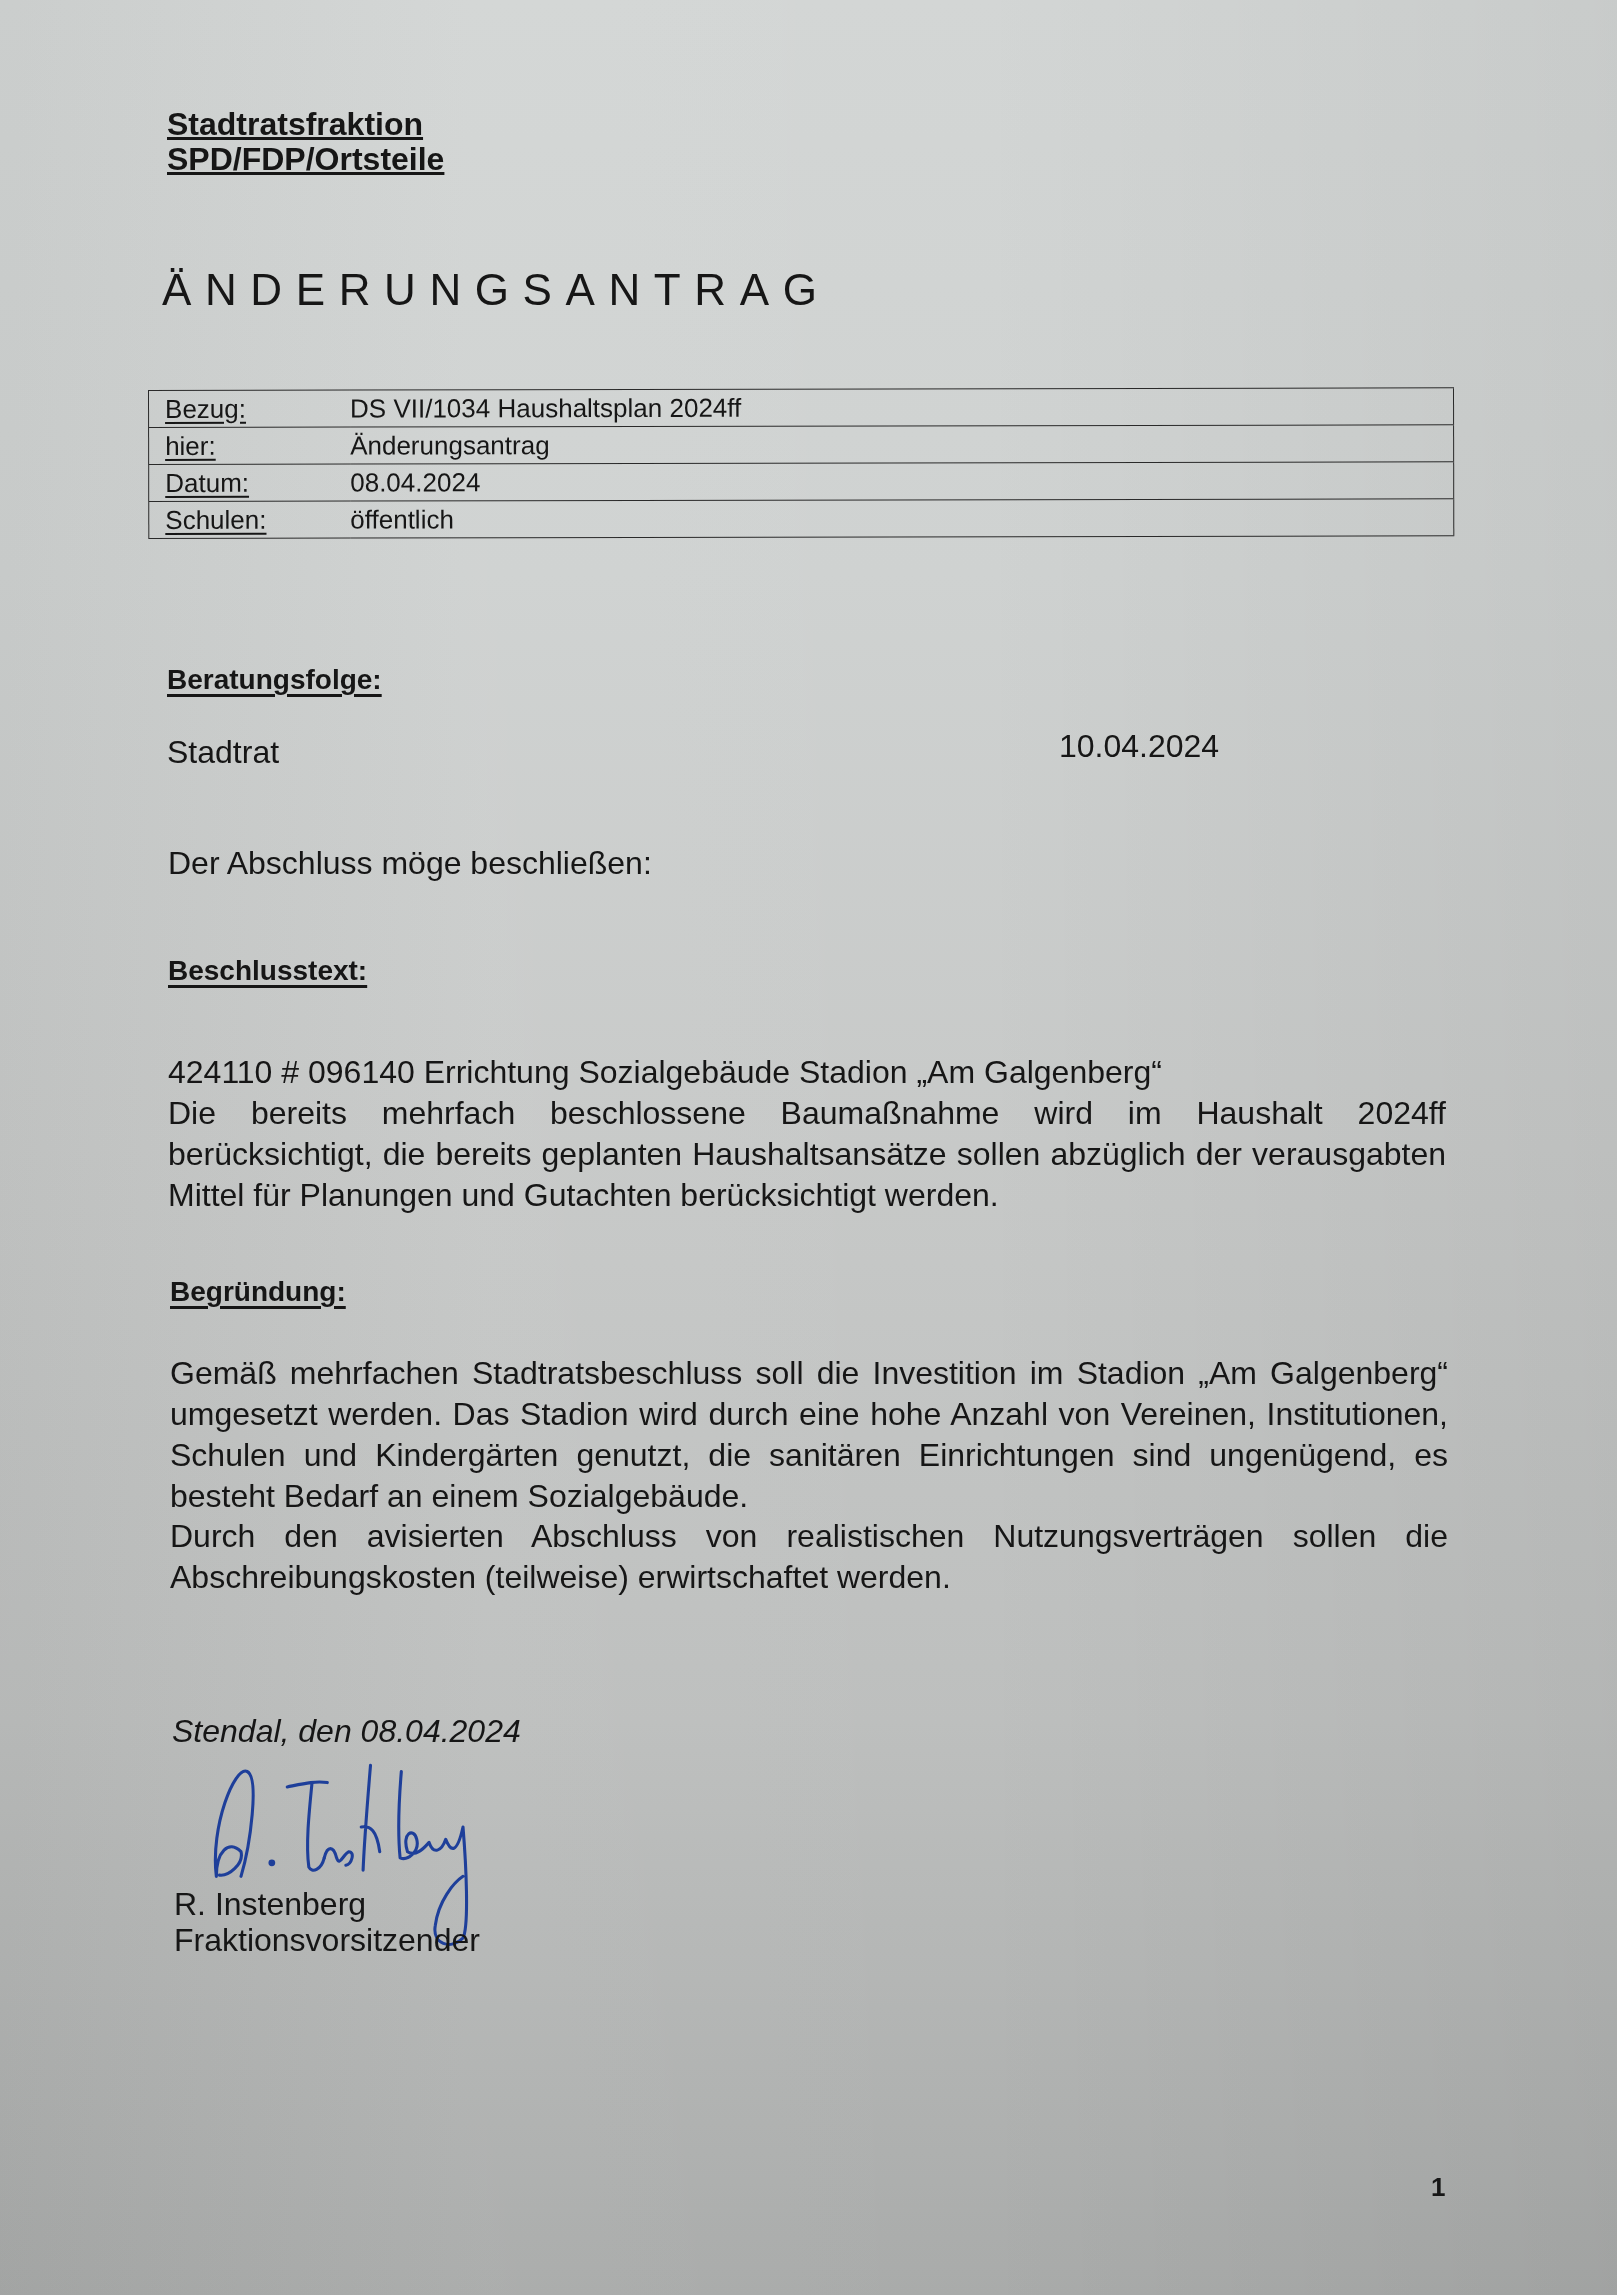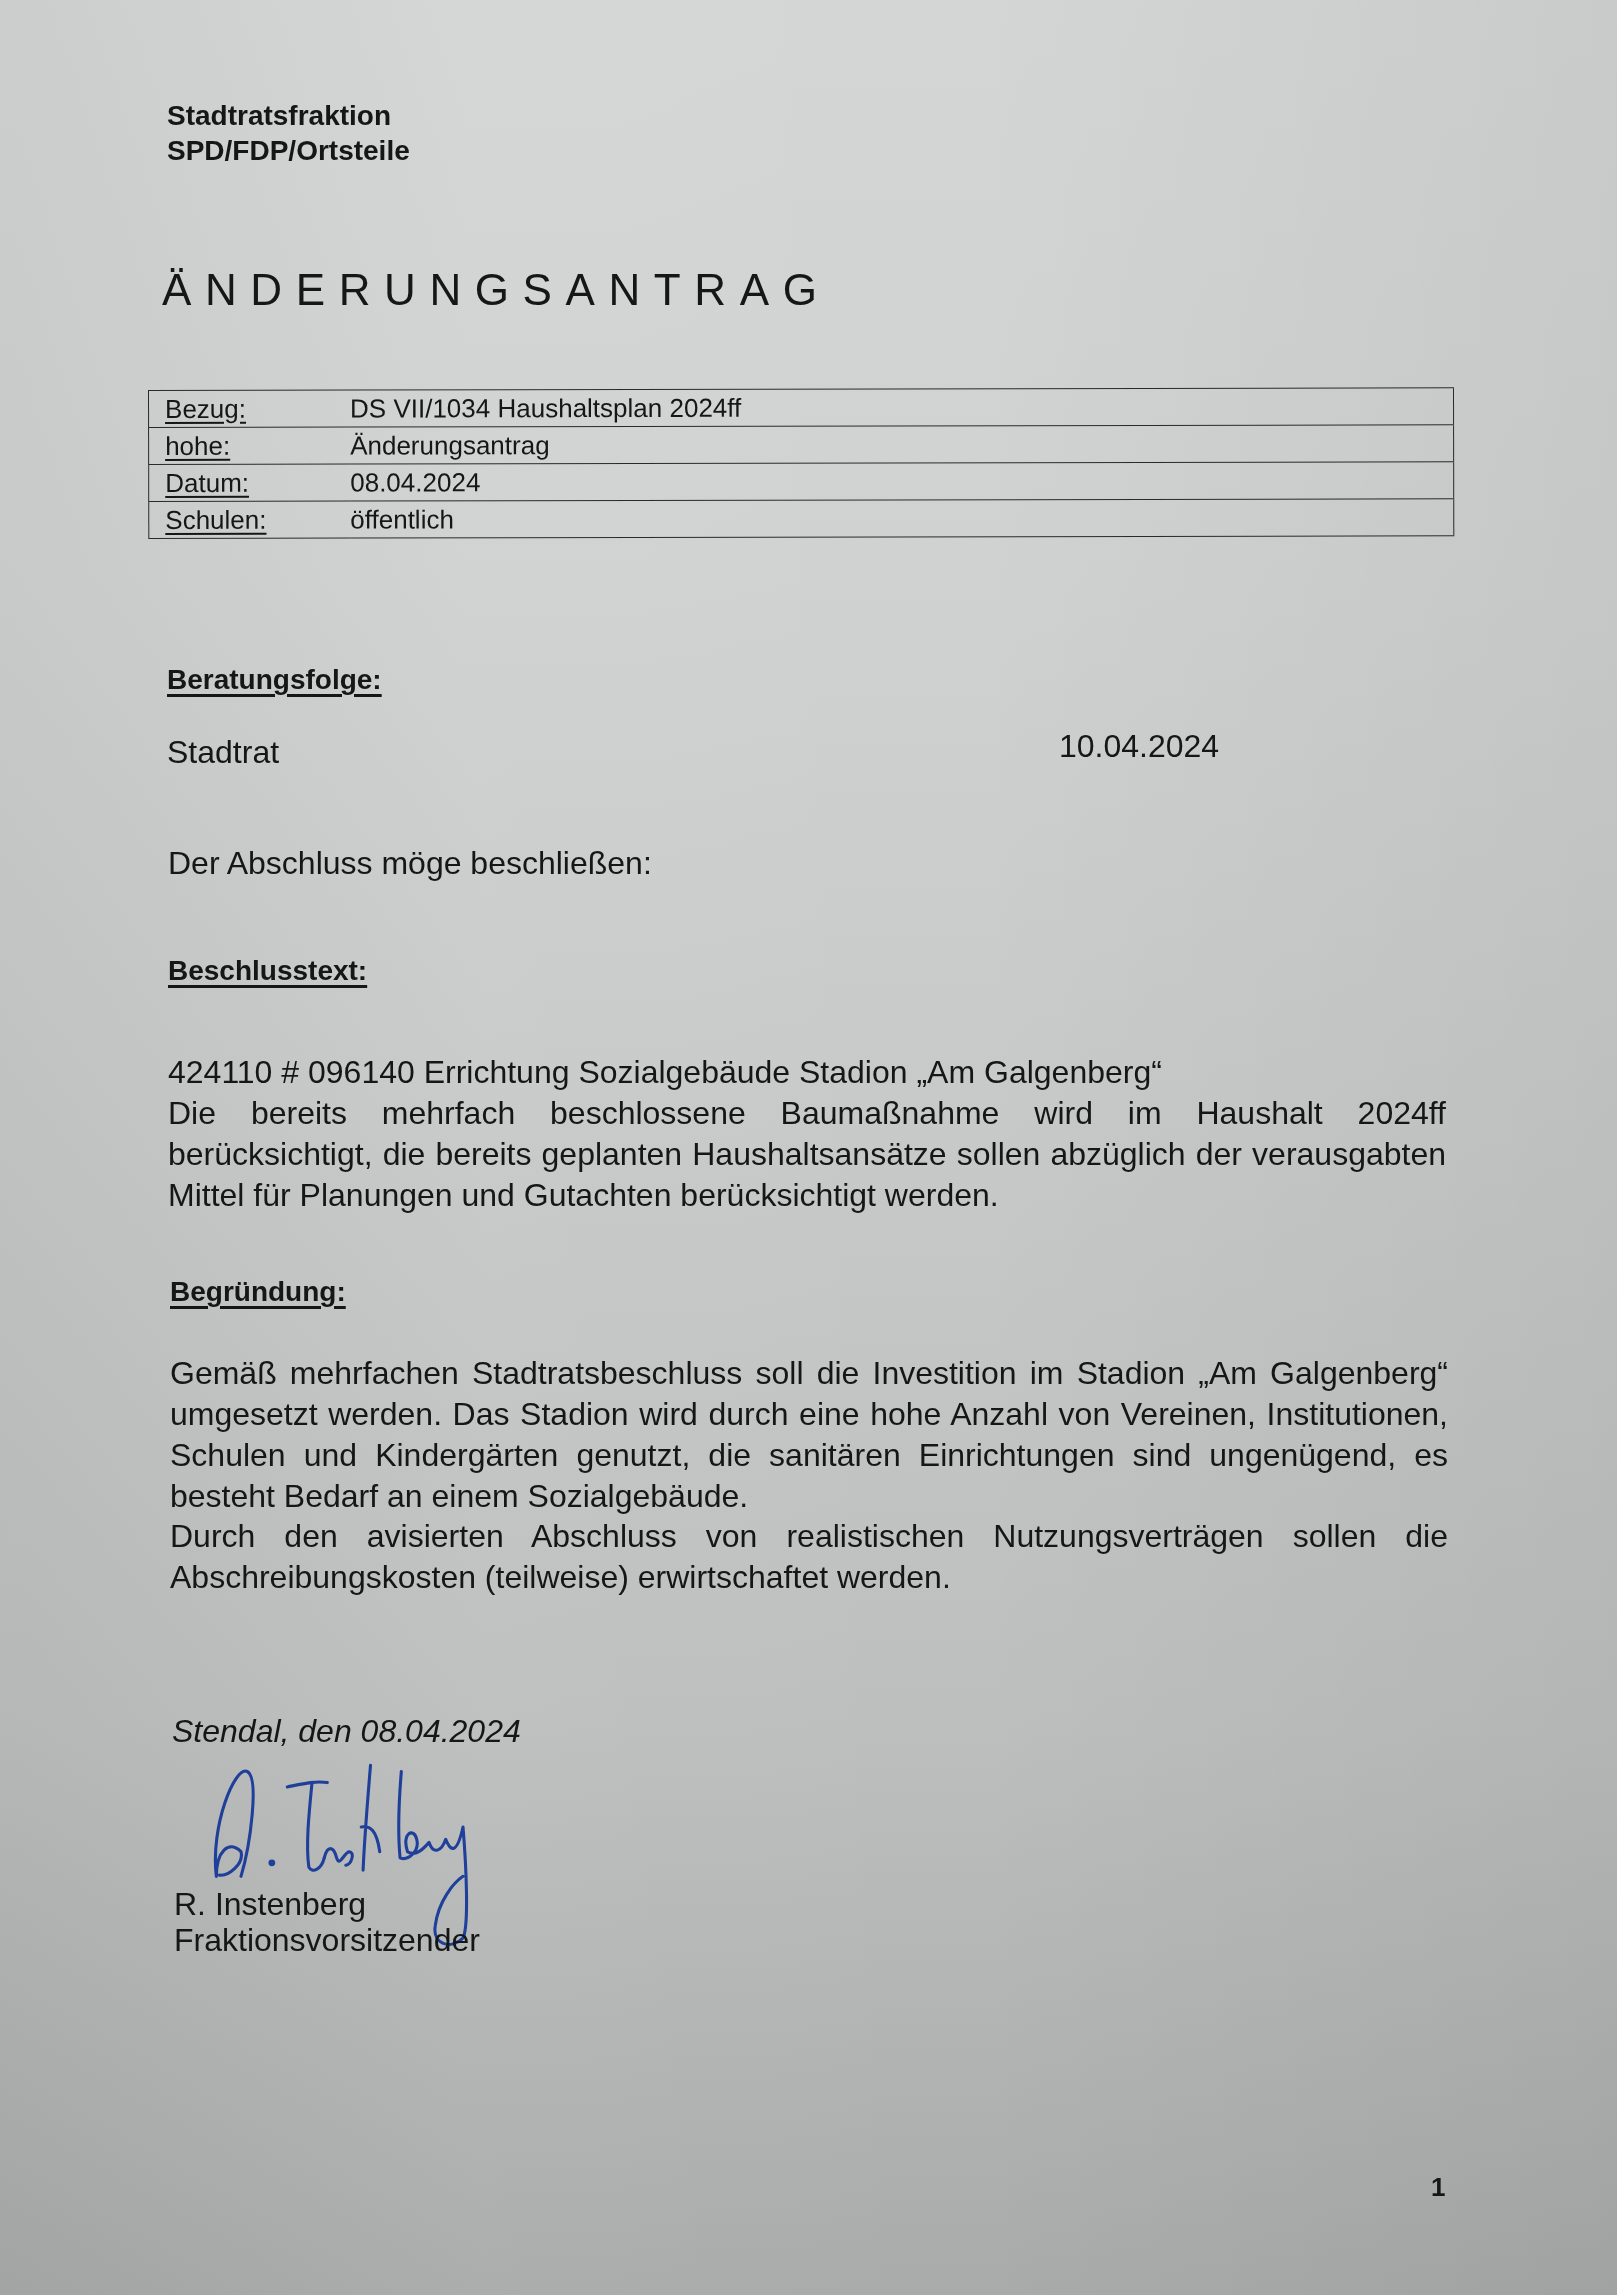--- a/index.html
+++ b/index.html
@@ -15,24 +15,25 @@
       color: #161616;
       background: linear-gradient(180deg, #d3d6d5 0%, #cfd2d1 25%, #c7c9c8 50%, #bdbfbe 75%, #a9abaa 100%);
     }
     .paper-shade {
       position: absolute; inset: 0;
       background: linear-gradient(90deg, rgba(0,0,0,0.04) 0%, rgba(255,255,255,0.03) 30%, rgba(0,0,0,0.0) 60%, rgba(0,0,0,0.05) 100%);
       pointer-events: none;
     }
     .abs { position: absolute; }
     .org {
-      left: 167px; top: 98px;
+      left: 167px; top: 107px;
       font-weight: bold;
-      font-size: 28px;
+      font-size: 32px;
       line-height: 35px;
+      text-decoration: underline;
     }
     .title {
       left: 162px; top: 265px;
       font-size: 44px;
       letter-spacing: 13.6px;
       font-weight: normal;
     }
     .meta-table {
       left: 148px; top: 390px;
       width: 1306px;
@@ -89,21 +90,21 @@
 
 <div class="abs title">ÄNDERUNGSANTRAG</div>
 
 <table class="abs meta-table">
   <tbody>
       <tr>
     <td class="key">Bezug:</td>
     <td class="val">DS VII/1034 Haushaltsplan 2024ff</td>
   </tr>
   <tr>
-    <td class="key">hohe:</td>
+    <td class="key">hier:</td>
     <td class="val">Änderungsantrag</td>
   </tr>
   <tr>
     <td class="key">Datum:</td>
     <td class="val">08.04.2024</td>
   </tr>
   <tr>
     <td class="key">Schulen:</td>
     <td class="val">öffentlich</td>
   </tr>

